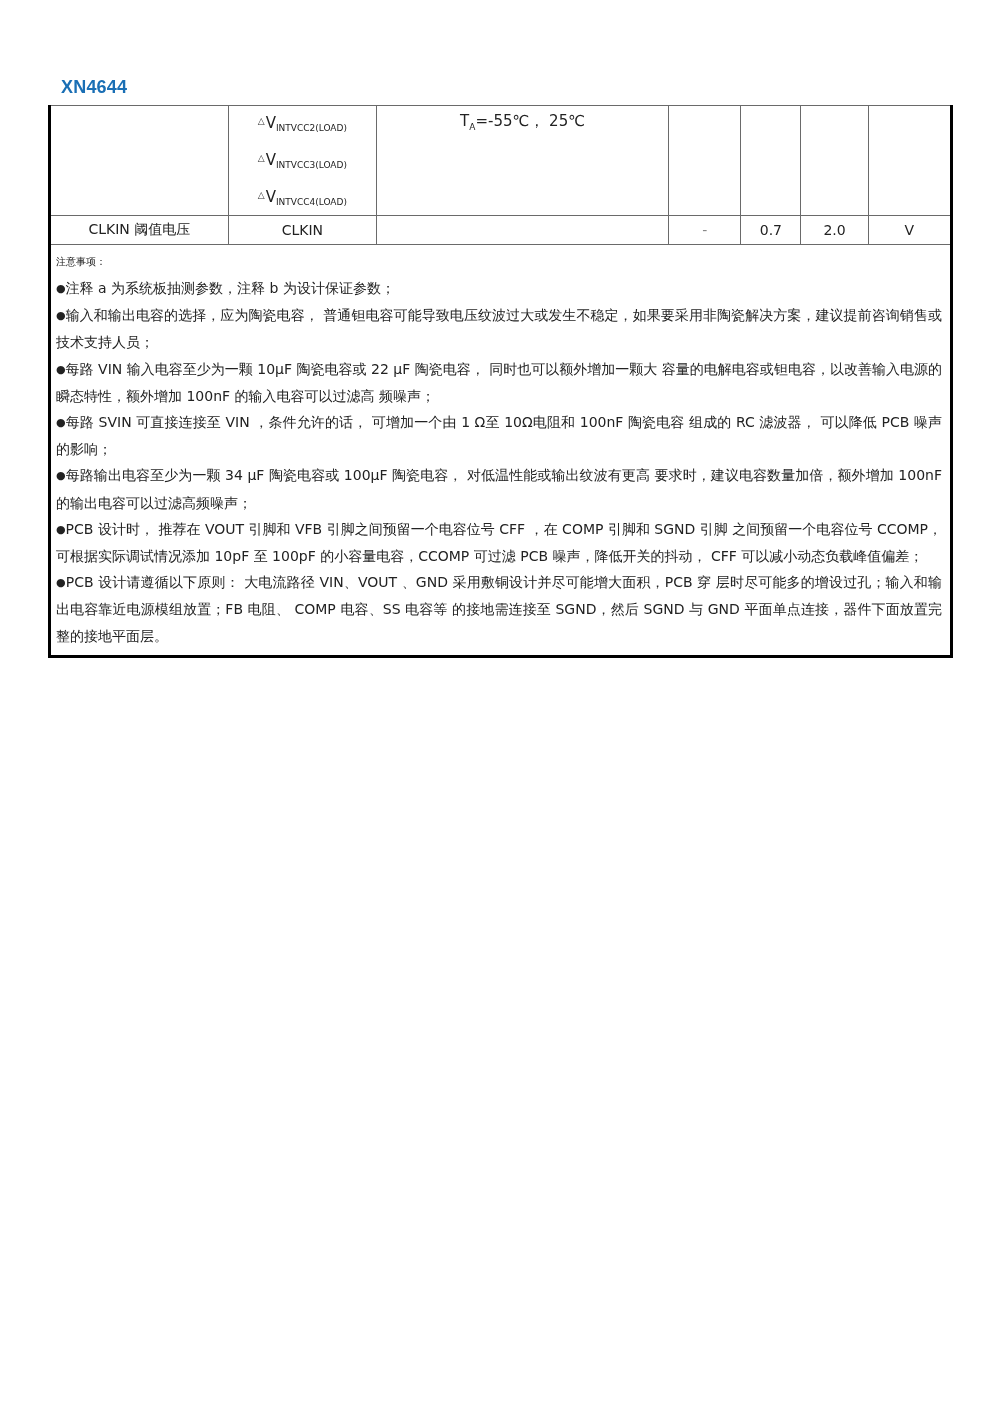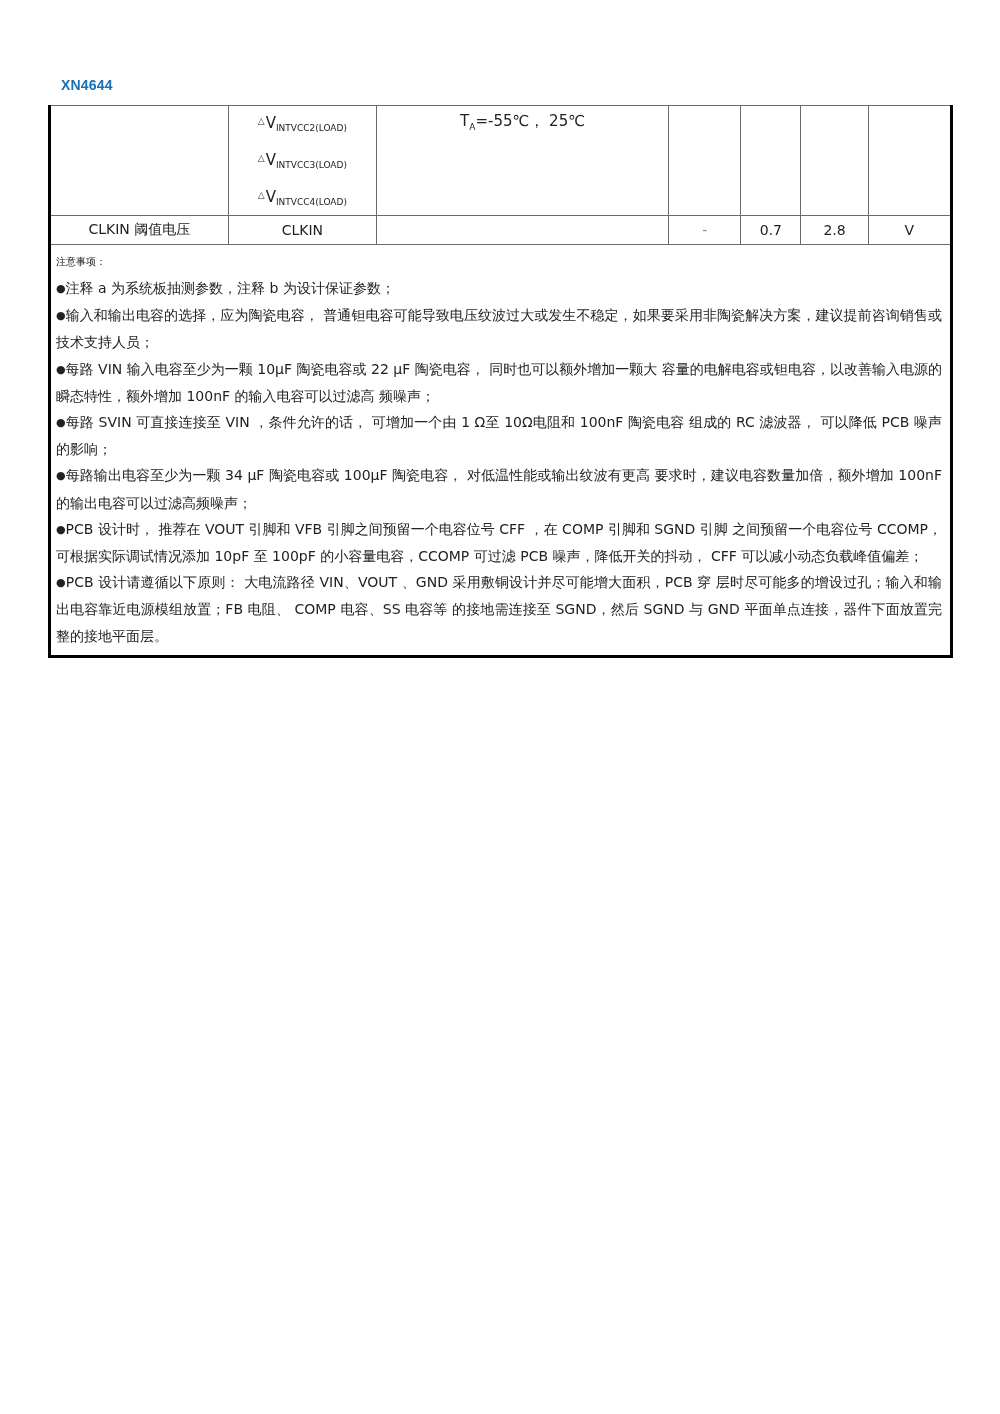--- a/index.html
+++ b/index.html
@@ -4,21 +4,21 @@
   <style>
     html, body { margin: 0; padding: 0; background: #ffffff; }
     body {
       width: 1000px; height: 1414px; position: relative; overflow: hidden;
       font-family: "DejaVu Sans", "Liberation Sans", sans-serif;
       color: #1a1a1a;
     }
     .doc-title {
       position: absolute; left: 61px; top: 77px;
       font-family: "Liberation Sans", "DejaVu Sans", sans-serif;
-      font-weight: bold; font-size: 14px; color: #1a6fb5; letter-spacing: 0.2px;
+      font-weight: bold; font-size: 18px; color: #1a6fb5; letter-spacing: 0.2px;
     }
     .spec-table {
       position: absolute; left: 48px; top: 105px; width: 905px;
       border-collapse: collapse; table-layout: fixed;
       border-left: 3px solid #000; border-right: 3px solid #000; border-bottom: 3px solid #000;
     }
     .spec-table td {
       border: 1px solid #6a6a6a; text-align: center; vertical-align: middle;
       font-size: 14px; padding: 0; color: #222;
     }
@@ -67,21 +67,21 @@
     <td></td>
     <td></td>
     <td></td>
   </tr>
   <tr class="row-std">
     <td>CLKIN  阈值电压</td>
     <td>CLKIN</td>
     <td></td>
     <td style="color:#888">-</td>
     <td>0.7</td>
-    <td>2.8</td>
+    <td>2.0</td>
     <td>V</td>
   </tr>
   <tr>
     <td colspan="7" class="notes-cell">
       <div class="note-heading">注意事项：</div>
       <div class="note-para"><span class="bullet">●</span><span>注释 a 为系统板抽测参数，注释 b 为设计保证参数；</span></div>
       <div class="note-para"><span class="bullet">●</span><span>输入和输出电容的选择，应为陶瓷电容， 普通钽电容可能导致电压纹波过大或发生不稳定，如果要采用非陶瓷解决方案，建议提前咨询销售或技术支持人员；</span></div>
       <div class="note-para"><span class="bullet">●</span><span>每路 VIN 输入电容至少为一颗 10μF 陶瓷电容或 22 μF 陶瓷电容， 同时也可以额外增加一颗大 容量的电解电容或钽电容，以改善输入电源的瞬态特性，额外增加 100nF 的输入电容可以过滤高 频噪声；</span></div>
       <div class="note-para"><span class="bullet">●</span><span>每路 SVIN 可直接连接至 VIN ，条件允许的话， 可增加一个由 1 Ω至 10Ω电阻和 100nF 陶瓷电容 组成的 RC 滤波器， 可以降低 PCB 噪声的影响；</span></div>
       <div class="note-para"><span class="bullet">●</span><span>每路输出电容至少为一颗 34 μF 陶瓷电容或 100μF 陶瓷电容， 对低温性能或输出纹波有更高 要求时，建议电容数量加倍，额外增加 100nF 的输出电容可以过滤高频噪声；</span></div>

